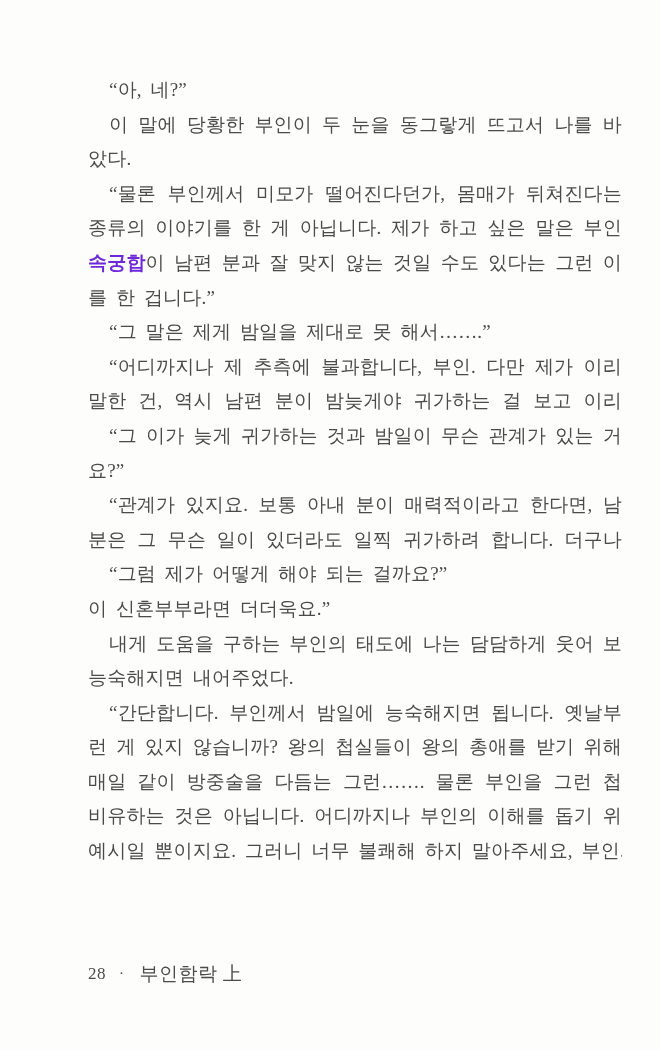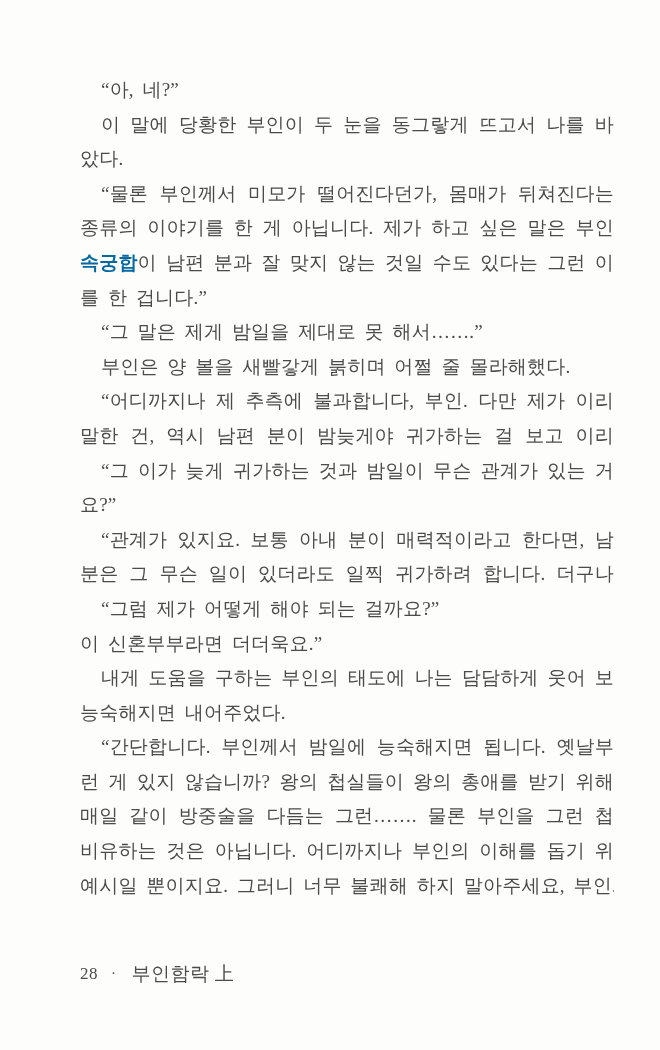--- a/index.html
+++ b/index.html
@@ -9,20 +9,21 @@
   body {
     width: 660px;
     height: 1050px;
     position: relative;
     overflow: hidden;
     font-family: "Liberation Serif", "DejaVu Serif", serif;
   }
   .page {
     position: absolute;
     inset: 0;
+    margin-left: 8px;
   }
   .text-block {
     position: absolute;
     left: 80px;
     top: 73px;
     width: 534px;
   }
   .line {
     height: 34.6px;
     line-height: 34.6px;
@@ -65,24 +66,23 @@
 <body style="background: rgb(253, 253, 251); color: rgb(75, 75, 73);">
 
 <div class="page">
 
   <div class="text-block" id="text-block">
       <div class="line indent">“아, 네?”</div>
       <div class="line indent fill">이 말에 당황한 부인이 두 눈을 동그랗게 뜨고서 나를 바라보</div>
       <div class="line">았다.</div>
       <div class="line indent fill">“물론 부인께서 미모가 떨어진다던가, 몸매가 뒤쳐진다는 그런</div>
       <div class="line fill">종류의 이야기를 한 게 아닙니다. 제가 하고 싶은 말은 부인의</div>
-      <div class="line fill"><b style="color: #0369a1;">속궁합</b><span>이 남편 분과 잘 맞지 않는 것일 수도 있다는 그런 이야기</span></div>
+      <div class="line fill"><b style="color: #6d28d9;">속궁합</b><span>이 남편 분과 잘 맞지 않는 것일 수도 있다는 그런 이야기</span></div>
       <div class="line">를 한 겁니다.”</div>
       <div class="line indent">“그 말은 제게 밤일을 제대로 못 해서…….”</div>
-      <div class="line indent">부인은 양 볼을 새빨갛게 붉히며 어쩔 줄 몰라해했다.</div>
       <div class="line indent fill">“어디까지나 제 추측에 불과합니다, 부인. 다만 제가 이리</div>
       <div class="line fill">말한 건, 역시 남편 분이 밤늦게야 귀가하는 걸 보고 이리 말</div>
       <div class="line indent fill">“그 이가 늦게 귀가하는 것과 밤일이 무슨 관계가 있는 거지</div>
       <div class="line">요?”</div>
       <div class="line indent fill">“관계가 있지요. 보통 아내 분이 매력적이라고 한다면, 남편</div>
       <div class="line fill">분은 그 무슨 일이 있더라도 일찍 귀가하려 합니다. 더구나 그것</div>
       <div class="line indent">“그럼 제가 어떻게 해야 되는 걸까요?”</div>
       <div class="line">이 신혼부부라면 더더욱요.”</div>
       <div class="line indent fill">내게 도움을 구하는 부인의 태도에 나는 담담하게 웃어 보이며</div>
       <div class="line">능숙해지면 내어주었다.</div>

